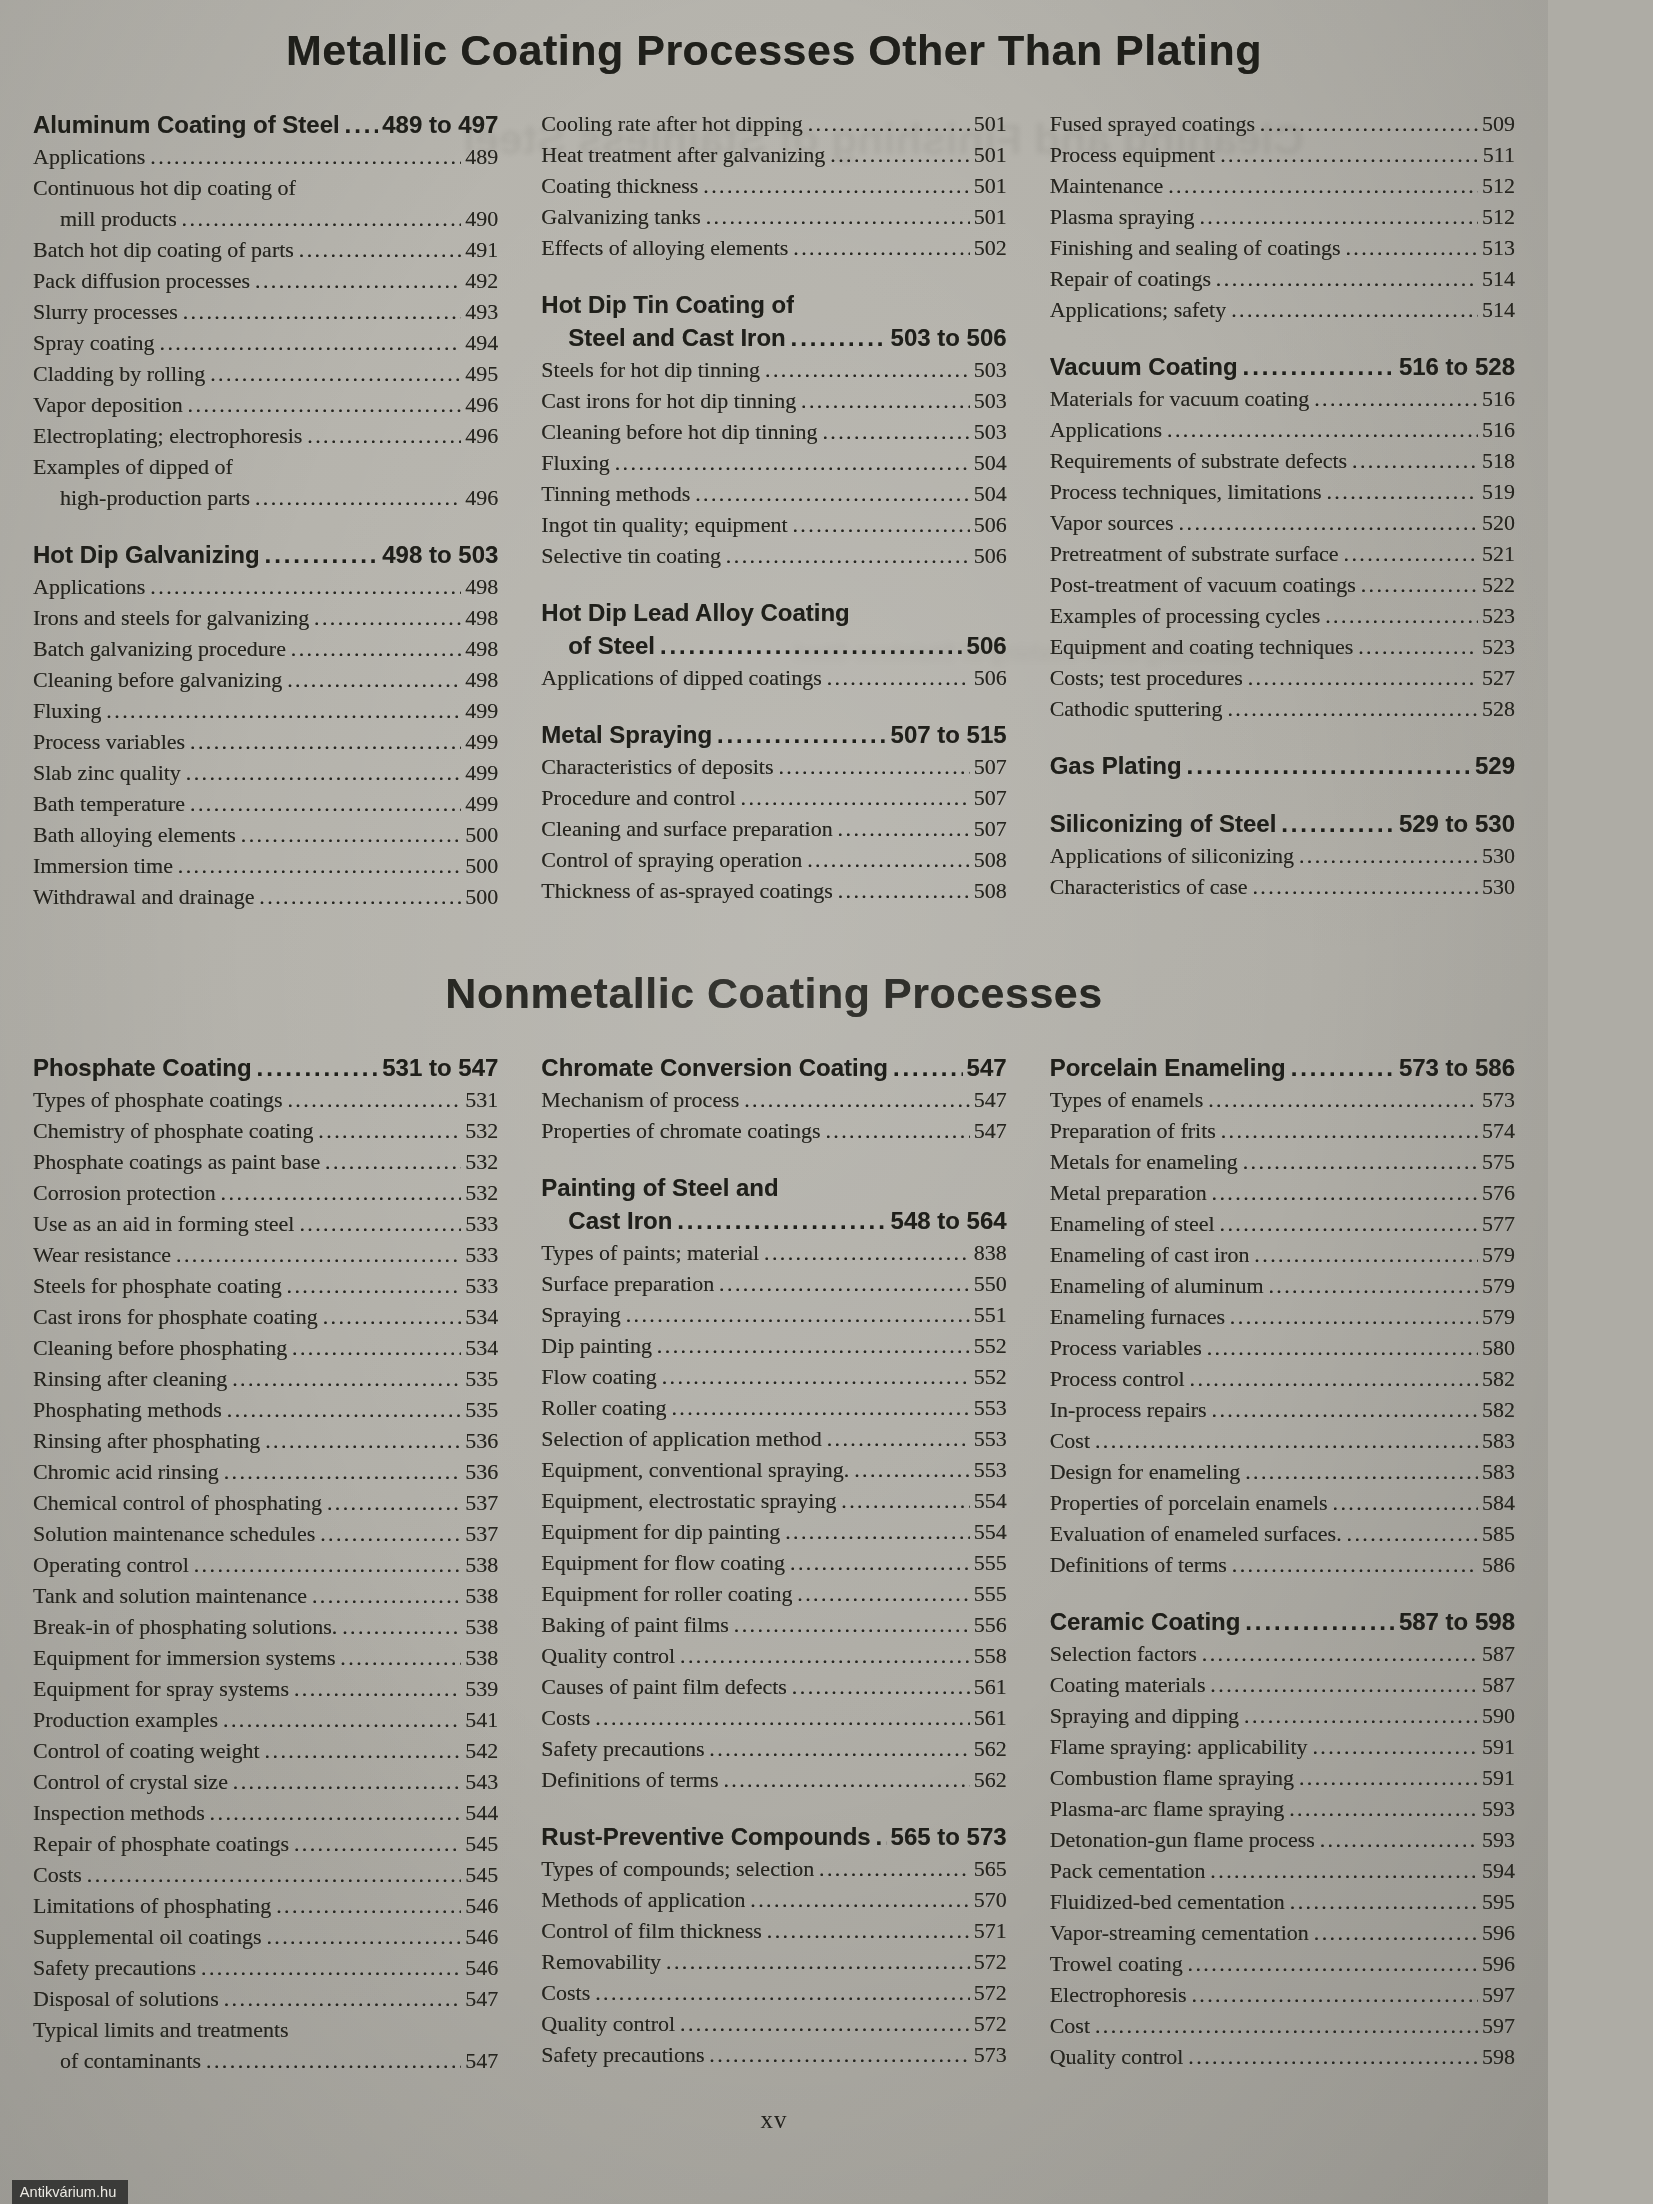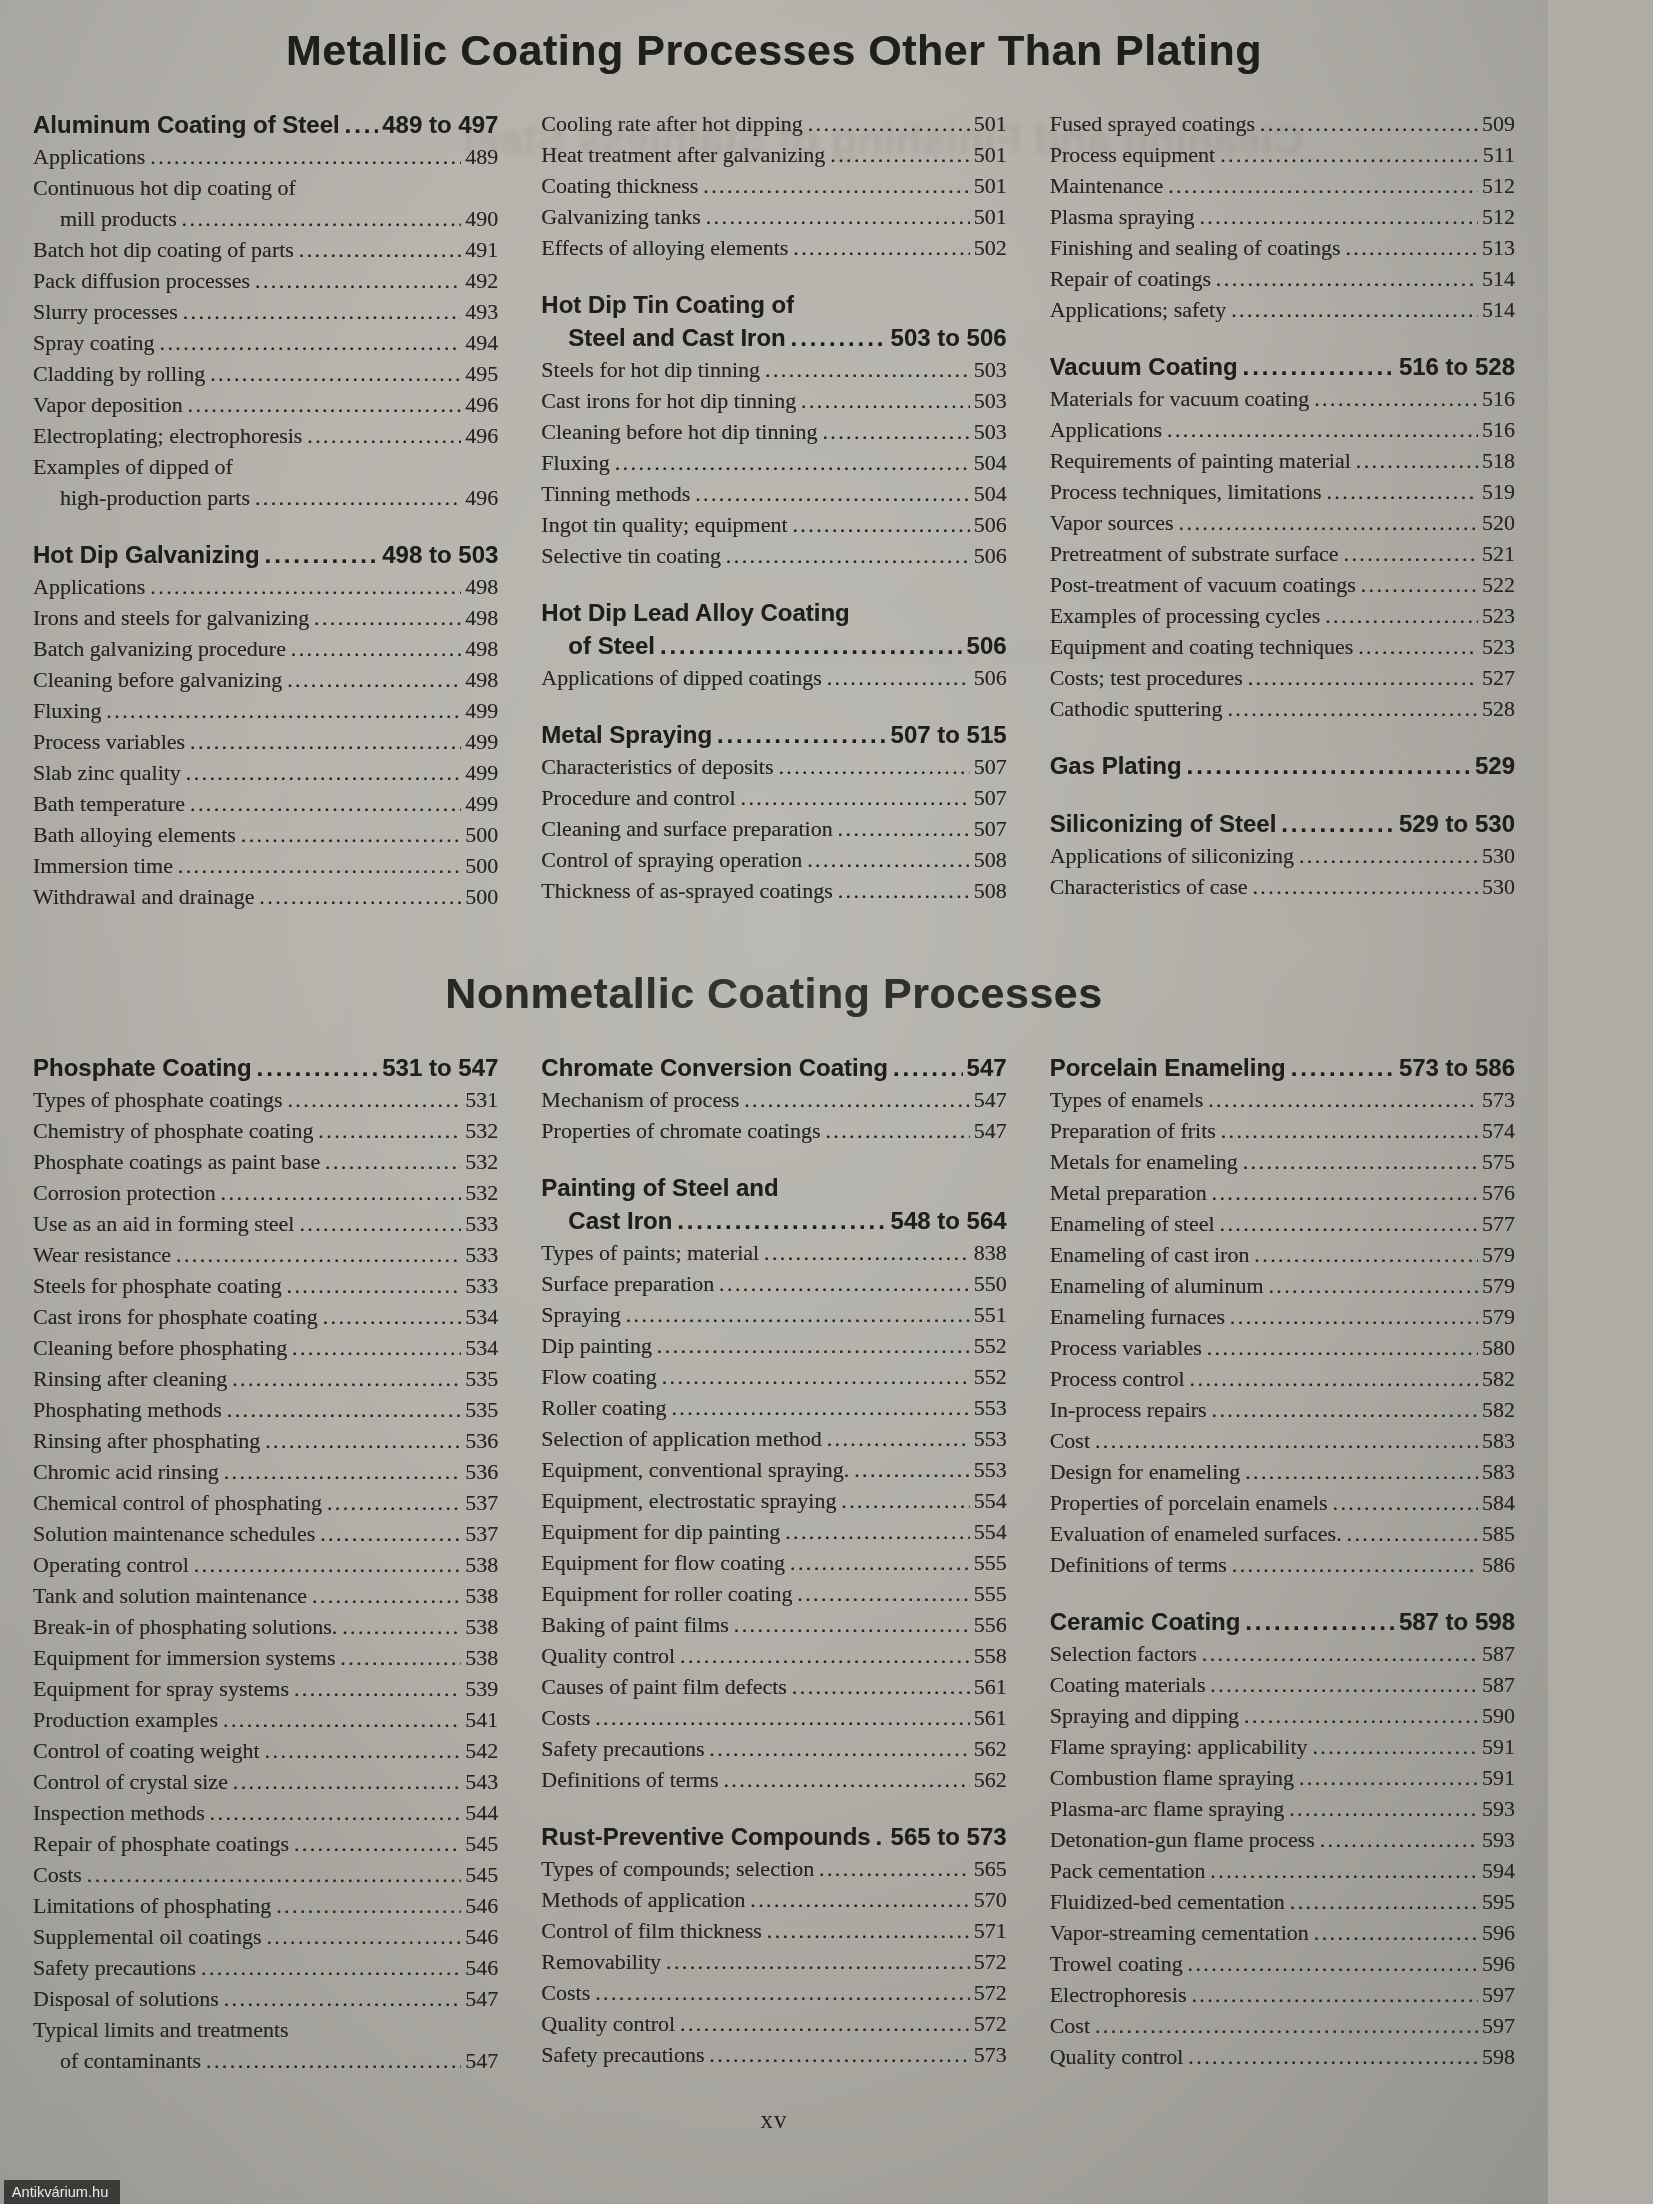--- a/index.html
+++ b/index.html
@@ -61,21 +61,21 @@
   }
   .line .p { flex:0 0 auto; white-space:nowrap; text-align:right; min-width:33px; }
   .line.ind { padding-left:27px; }
   .line.head {
     font-family:"Liberation Sans", sans-serif; font-weight:bold;
     font-size:24px; line-height:33px; color:#1f1f1a;
   }
   .line.head .dots { letter-spacing:2.9px; }
   .folio { text-align:center; margin-top:29px; font-size:25px; line-height:29px; letter-spacing:1px; }
   .watermark {
-    position:absolute; left:4px; bottom:0;
+    position:absolute; left:12px; bottom:0;
     background:rgba(46,46,44,0.88); color:#eceae4;
     font-family:"Liberation Sans", sans-serif; font-size:14.6px;
     padding:3.9px 11.6px 4.9px 7.8px;
   }
 </style>
 </head>
 <body>
 
 <div class="page">
   <div class="vignette"></div>
@@ -383,21 +383,21 @@
               <span class="t">Materials for vacuum coating</span>
               <span class="dots">..........................................................................................</span>
               <span class="p">516</span>
             </div>
             <div class="line item">
               <span class="t">Applications</span>
               <span class="dots">..........................................................................................</span>
               <span class="p">516</span>
             </div>
             <div class="line item">
-              <span class="t">Requirements of painting material</span>
+              <span class="t">Requirements of substrate defects</span>
               <span class="dots">..........................................................................................</span>
               <span class="p">518</span>
             </div>
             <div class="line item">
               <span class="t">Process techniques, limitations</span>
               <span class="dots">..........................................................................................</span>
               <span class="p">519</span>
             </div>
             <div class="line item">
               <span class="t">Vapor sources</span>

